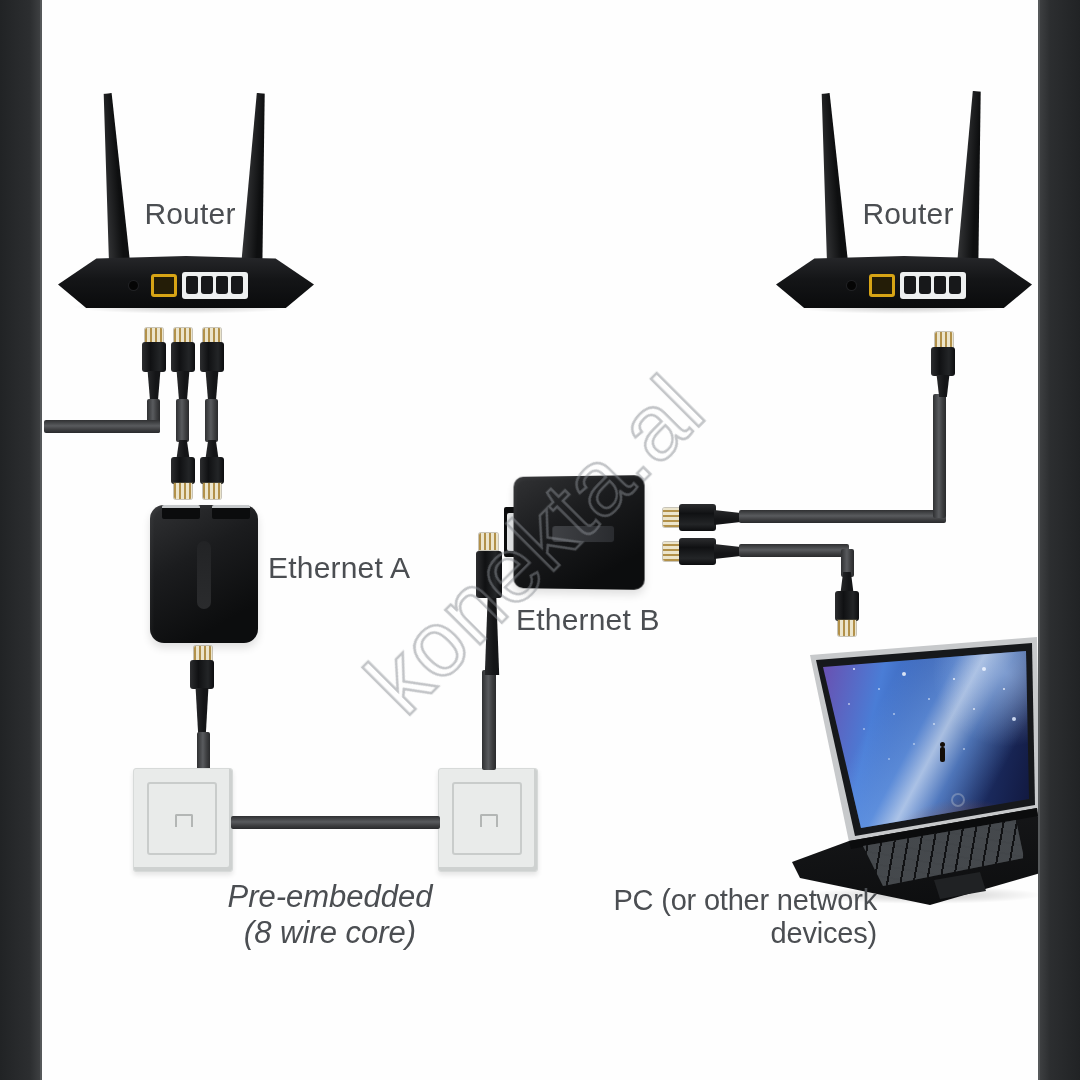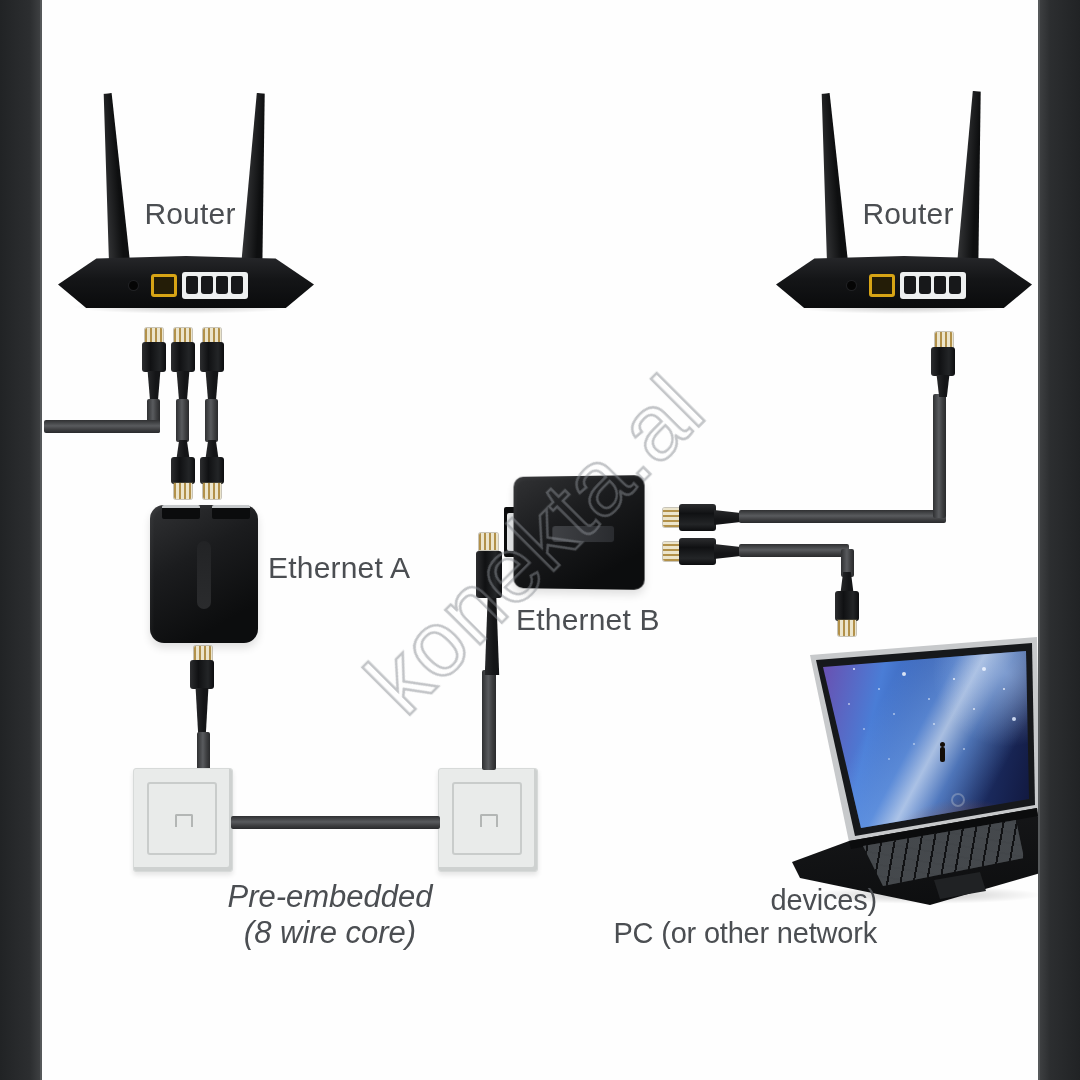--- a/index.html
+++ b/index.html
@@ -212,20 +212,20 @@
     <div class="poly stars" style="left:45px;top:30px;"></div>
     <div class="poly person" style="left:152px;top:119px;width:5px;height:15px;"></div>
     <div class="poly base" style="left:0;top:0;width:280px;height:300px;clip-path:polygon(61px 213px,249px 180px,256px 244px,142px 277px,12px 250px,4px 234px);"></div>
     <div class="poly hinge" style="left:0;top:0;width:280px;height:300px;clip-path:polygon(61px 213px,249px 180px,250px 188px,63px 221px);"></div>
     <div class="poly keys" style="left:0;top:0;width:280px;height:300px;clip-path:polygon(75px 218px,228px 192px,236px 230px,95px 258px);"></div>
     <div class="poly touchpad" style="left:0;top:0;width:280px;height:300px;clip-path:polygon(146px 252px,192px 244px,198px 263px,152px 271px);"></div>
     <div class="poly dell-logo" style="left:163px;top:165px;width:10px;height:10px;"></div>
   </div>
 
   <div class="abs caption-r" style="left:567px;top:884px;width:310px;">
+    <div>PC (or other network</div>
     <div>devices)</div>
-    <div>PC (or other network</div>
   </div>
 
   <div class="abs bar bar-l" style="border-right:2px solid #55585a;"></div>
   <div class="abs bar bar-r" style="border-left:2px solid #55585a;box-sizing:content-box;left:1038px;"></div>
 
 </div>
 
 </body></html>

